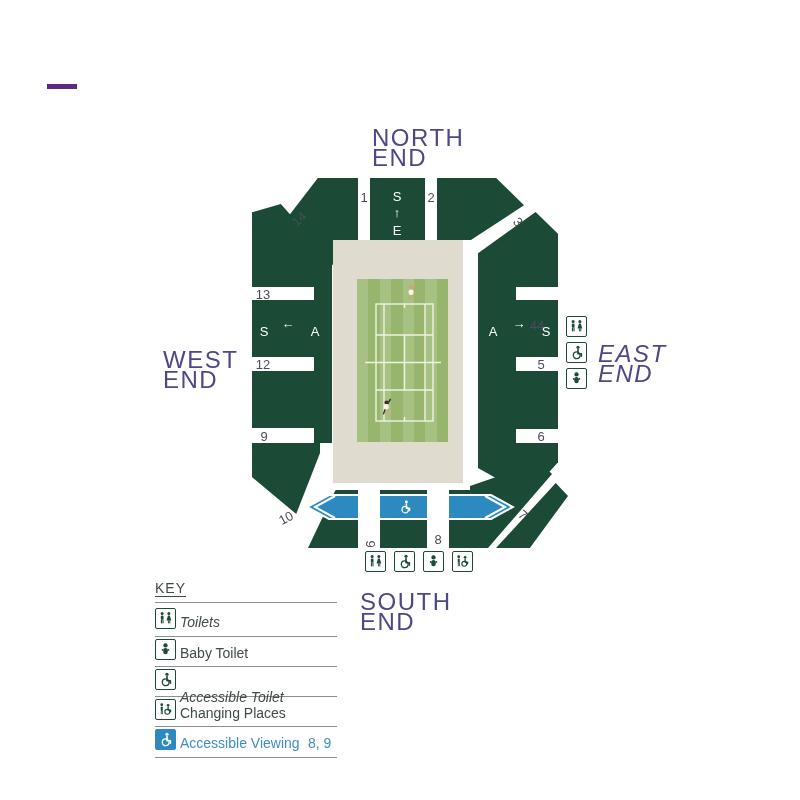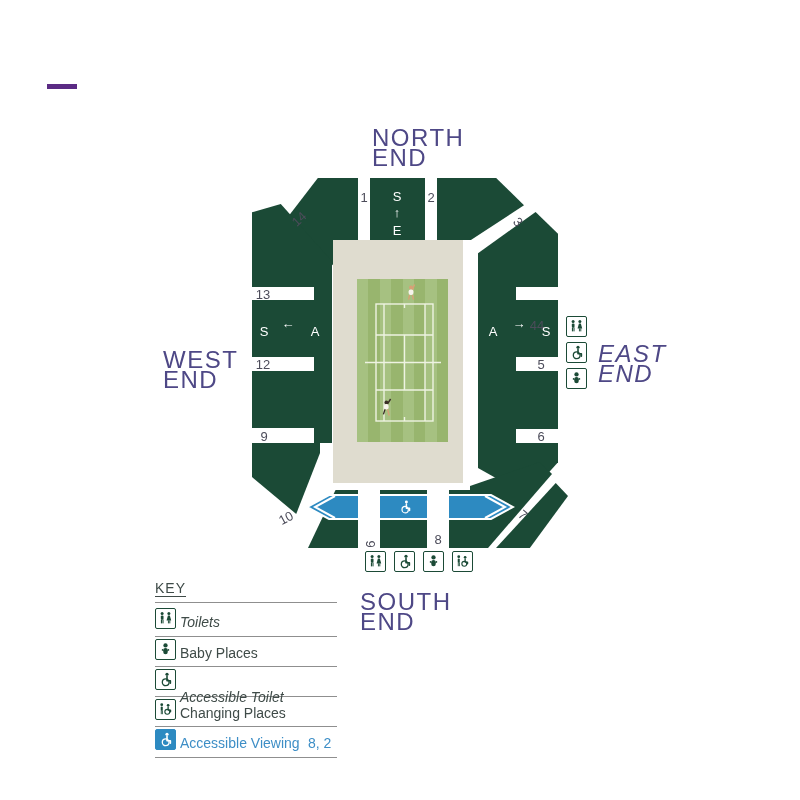--- a/index.html
+++ b/index.html
@@ -283,21 +283,21 @@
         <use href="#i-toilets"></use>
       </svg>
     </div>
   <span class="abs klab kt0">Toilets</span>
 
   <div class="abs fbox krow-icon ki1">
       <svg viewBox="0 0 16 16">
         <use href="#i-baby"></use>
       </svg>
     </div>
-  <span class="abs klab kt1">Baby Places</span>
+  <span class="abs klab kt1">Baby Toilet</span>
 
   <div class="abs fbox krow-icon ki2">
       <svg viewBox="0 0 16 16">
         <use href="#i-wheelchair"></use>
       </svg>
     </div>
   <span class="abs klab kt2">Accessible Toilet</span>
 
   <div class="abs fbox krow-icon ki3">
       <svg viewBox="0 0 16 16">
@@ -305,15 +305,15 @@
       </svg>
     </div>
   <span class="abs klab kt3">Changing Places</span>
 
   <div class="abs fbox krow-icon fbox-blue ki4">
       <svg viewBox="0 0 16 16">
         <use href="#i-wheelchair"></use>
       </svg>
     </div>
   <span class="abs klab kt4">Accessible Viewing</span>
-  <span class="abs ksec">8, 2</span>
+  <span class="abs ksec">8, 9</span>
 
 </div>
 
 </body></html>

